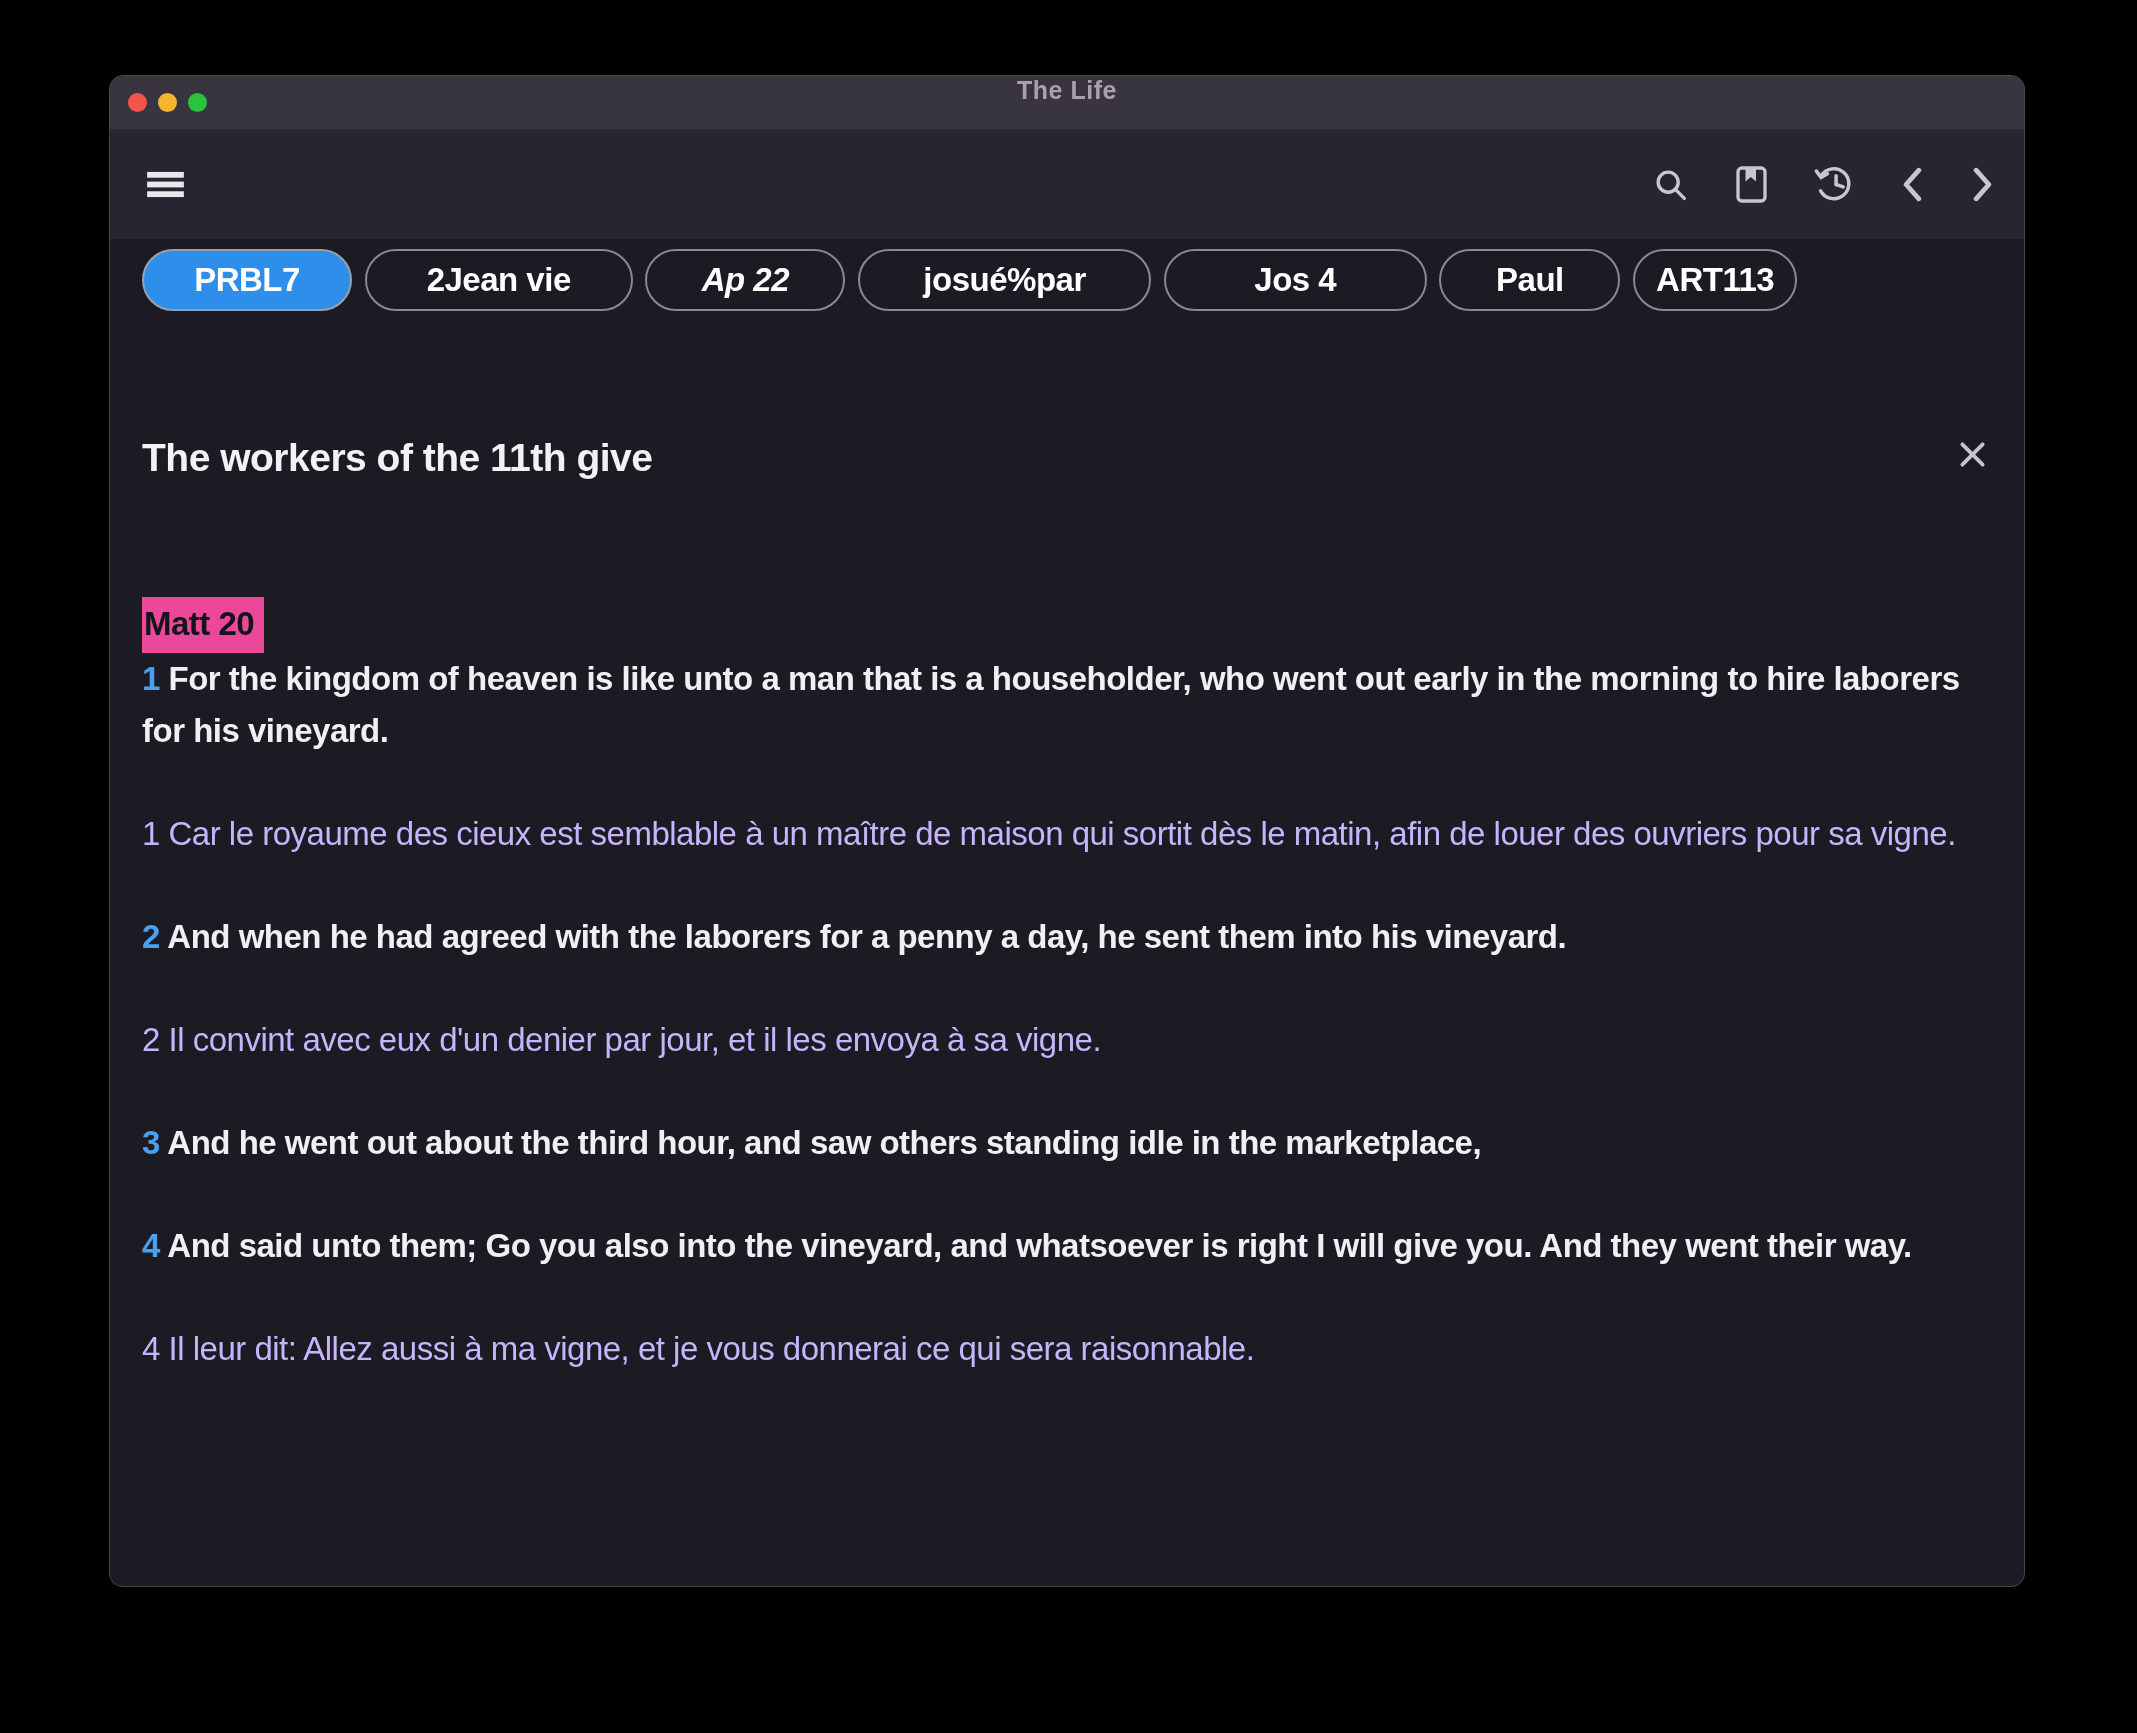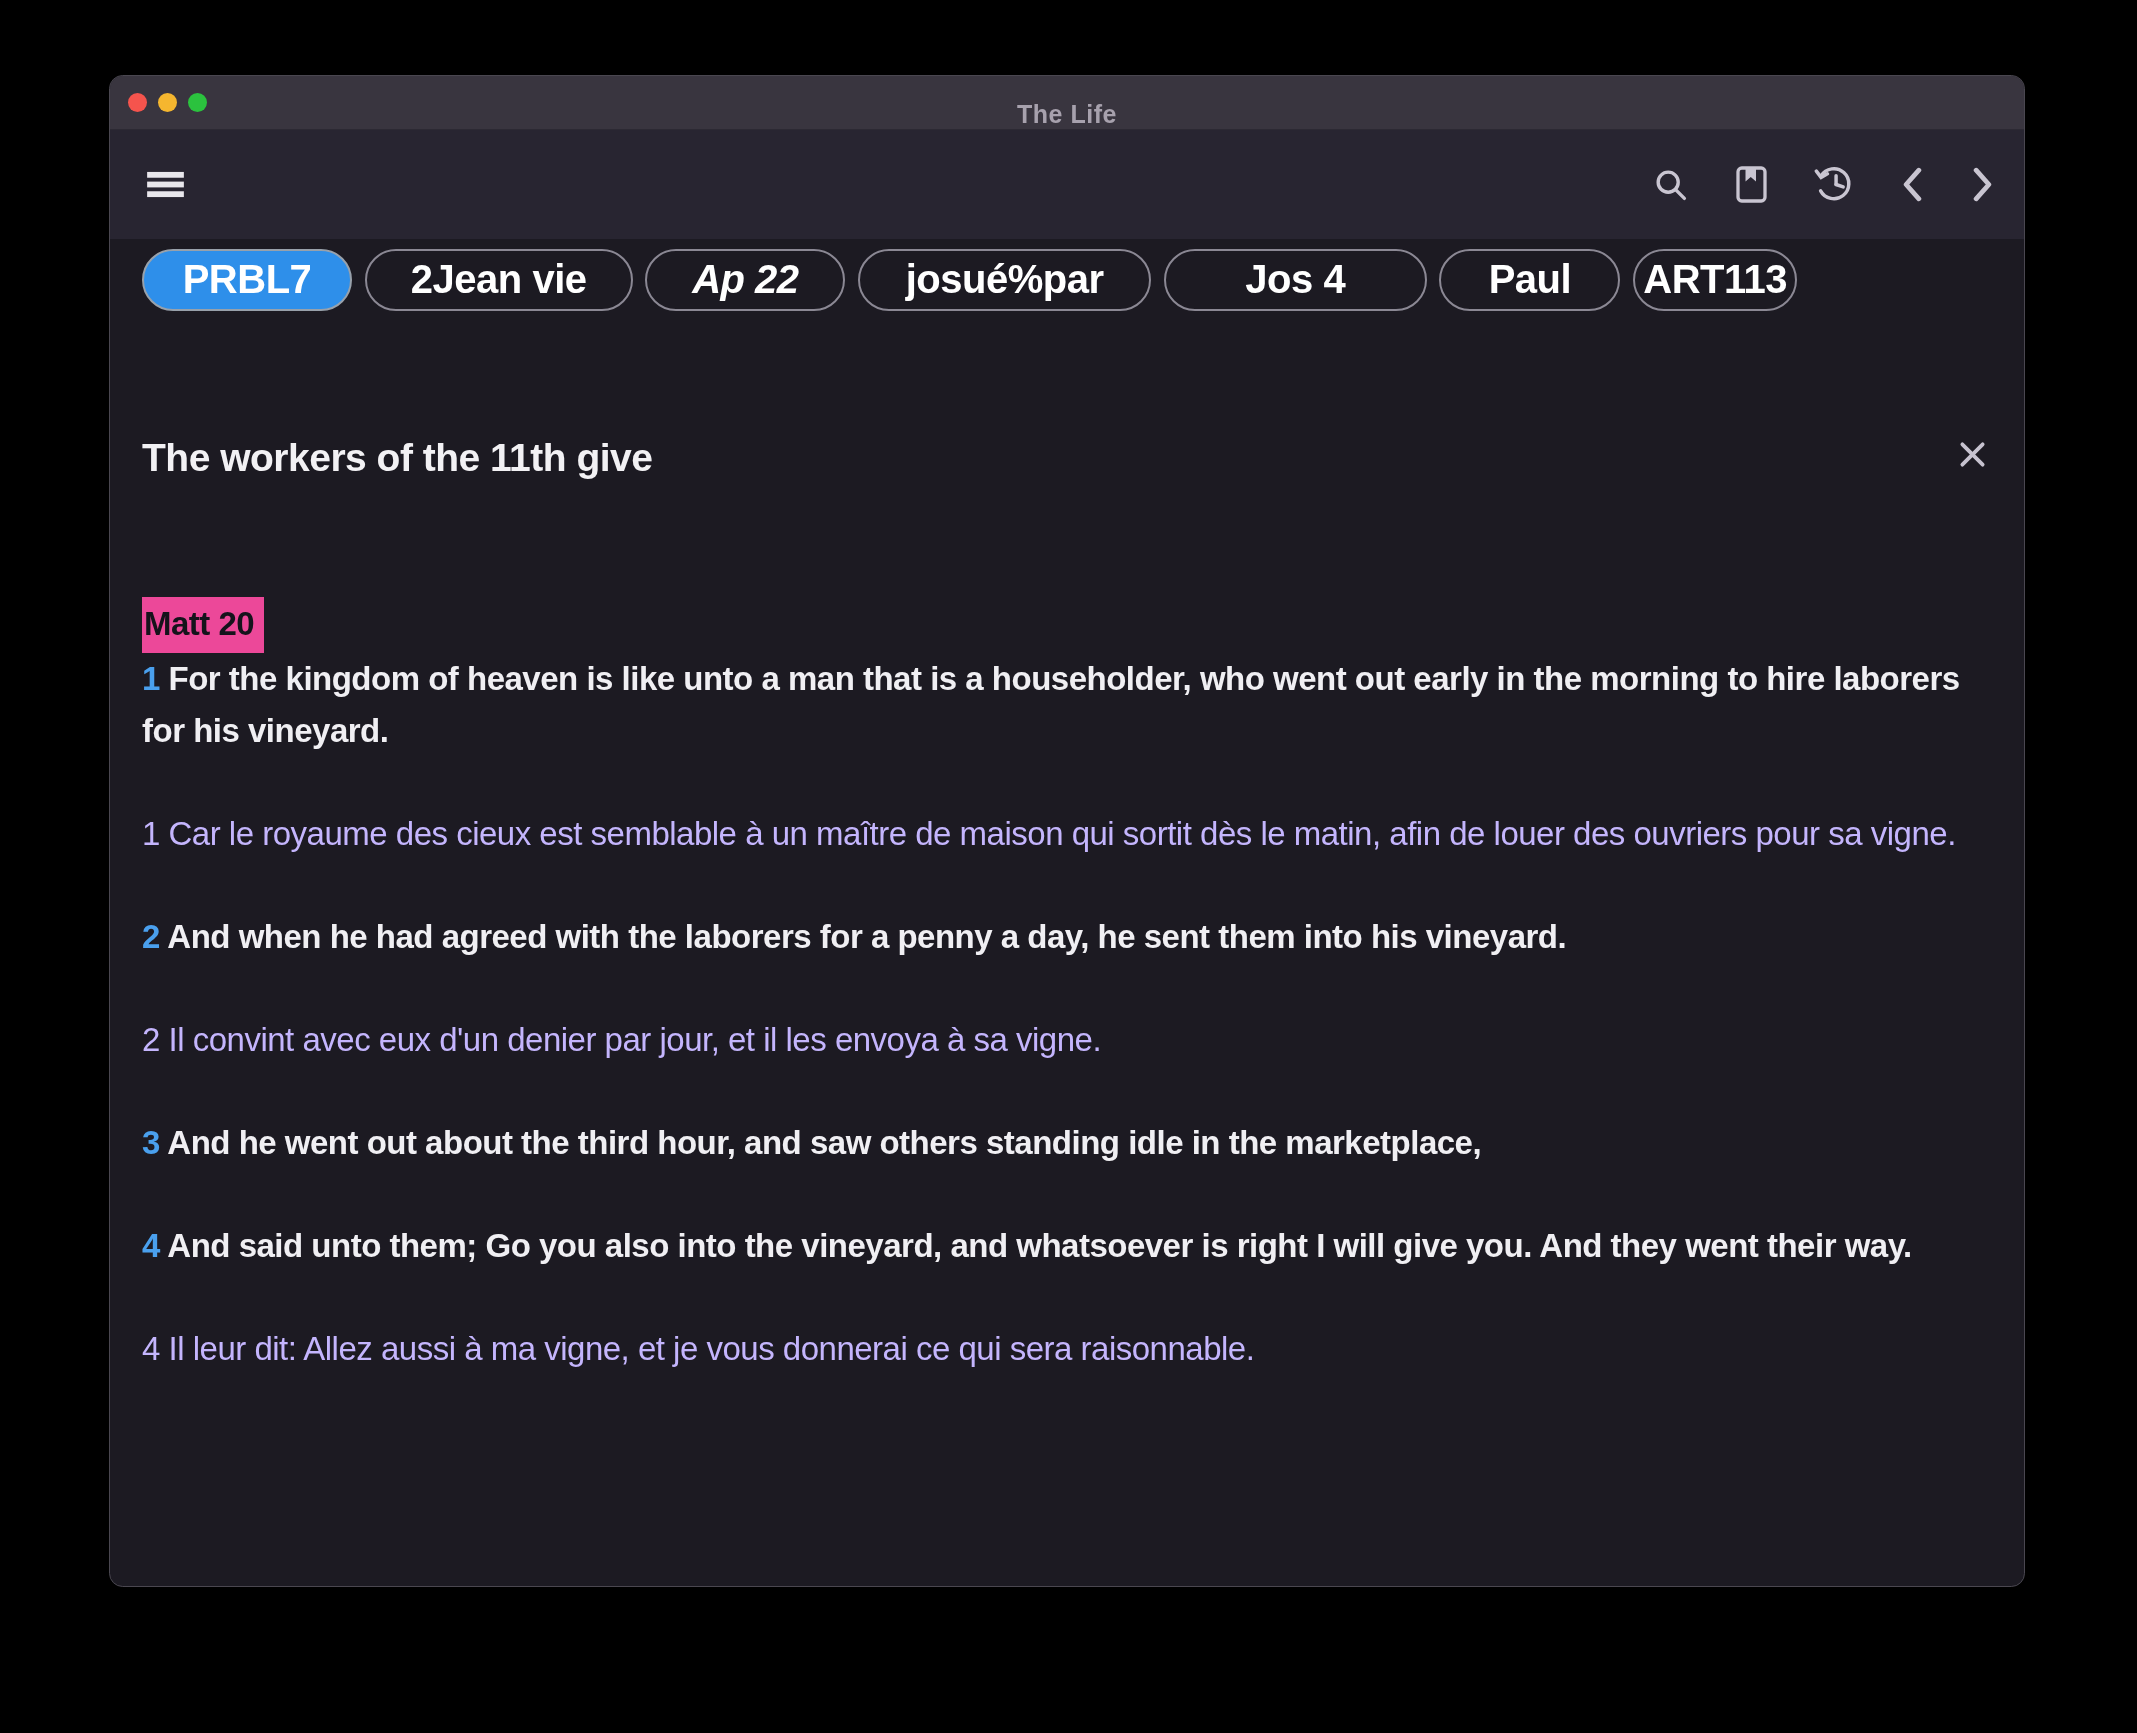--- a/index.html
+++ b/index.html
@@ -9,21 +9,21 @@
 
   .window {
     position:absolute; left:109px; top:75px; width:1916px; height:1512px;
     background:#1c1a22; border:1px solid #4a4750; border-radius:13.7px;
     overflow:hidden; display:flex; flex-direction:column;
   }
 
   
   .titlebar {
     height:54px; flex:0 0 auto; background:#39353f;
-    display:flex; align-items:flex-end; justify-content:center; position:relative;
+    display:flex; align-items:flex-start; justify-content:center; position:relative;
     border-bottom:1px solid #2c2933;
   }
   .titlebar-title { font-size:25px; font-weight:700; color:#a7a1ad; letter-spacing:0.5px; }
   .traffic { position:absolute; left:17.6px; top:0; height:100%; display:flex; align-items:center; gap:10.7px; }
   .dot { width:19.5px; height:19.5px; border-radius:50%; }
   .dot.red    { background:#f5544d; }
   .dot.yellow { background:#f5b62f; }
   .dot.green  { background:#2bc23e; }
 
   
@@ -39,21 +39,21 @@
   .toolbar-right { margin-left:auto; display:flex; align-items:center; gap:45px; }
 
   
   .tabbar {
     display:flex; gap:12.7px; padding:9.8px 0 0 32px; flex:0 0 auto;
     width:100%; overflow:hidden;
   }
   .tab {
     height:62px; flex:0 0 auto; border:2px solid #8b8894; border-radius:32px;
     background:transparent; color:#fff; font-family:inherit;
-    font-size:40px; font-weight:700; letter-spacing:-0.5px;
+    font-size:33px; font-weight:700; letter-spacing:-0.5px;
     display:flex; align-items:center; justify-content:center;
     white-space:nowrap; cursor:pointer;
   }
   .tab.active { background:#2e8fea; border-color:#98a1ab; }
   .tab:nth-child(1){ width:210px; }
   .tab:nth-child(2){ width:268px; }
   .tab:nth-child(3){ width:200px;font-style:italic; }
   .tab:nth-child(4){ width:293px; }
   .tab:nth-child(5){ width:263px; }
   .tab:nth-child(6){ width:181px; }

